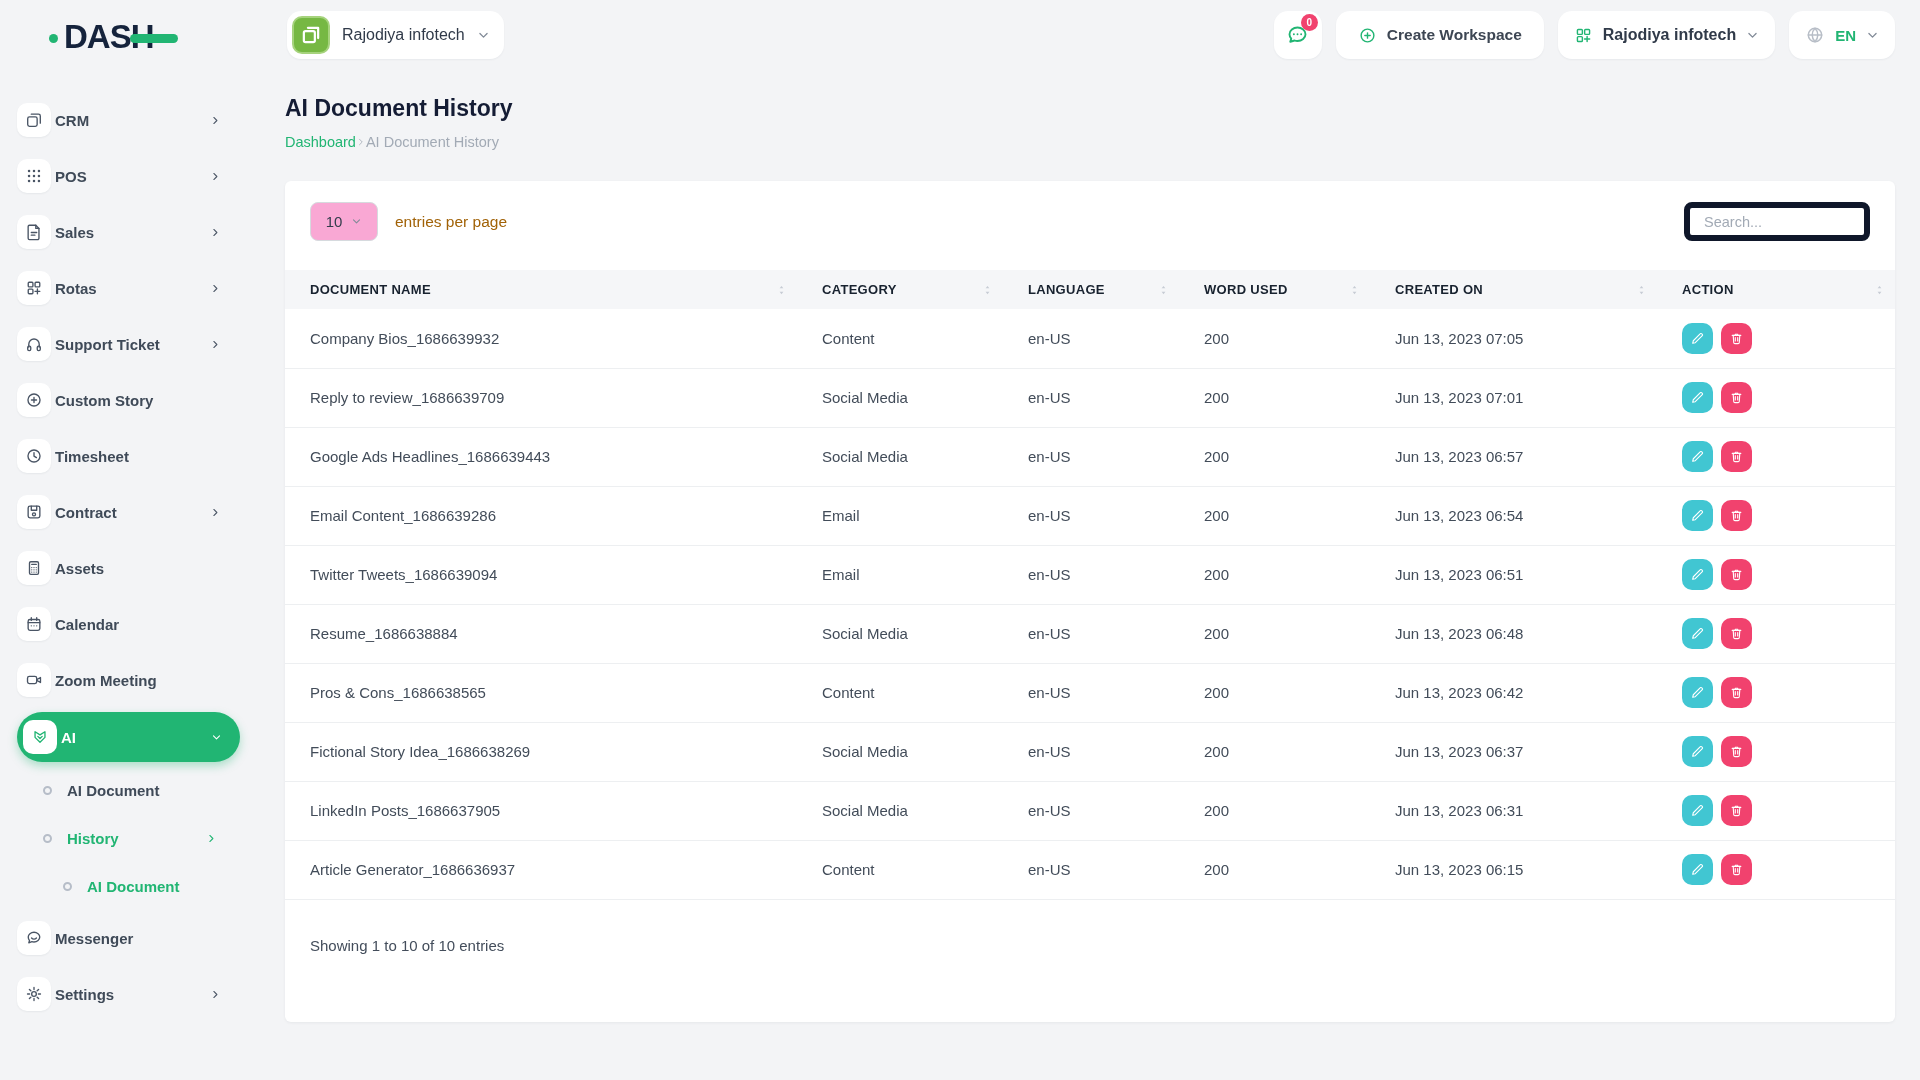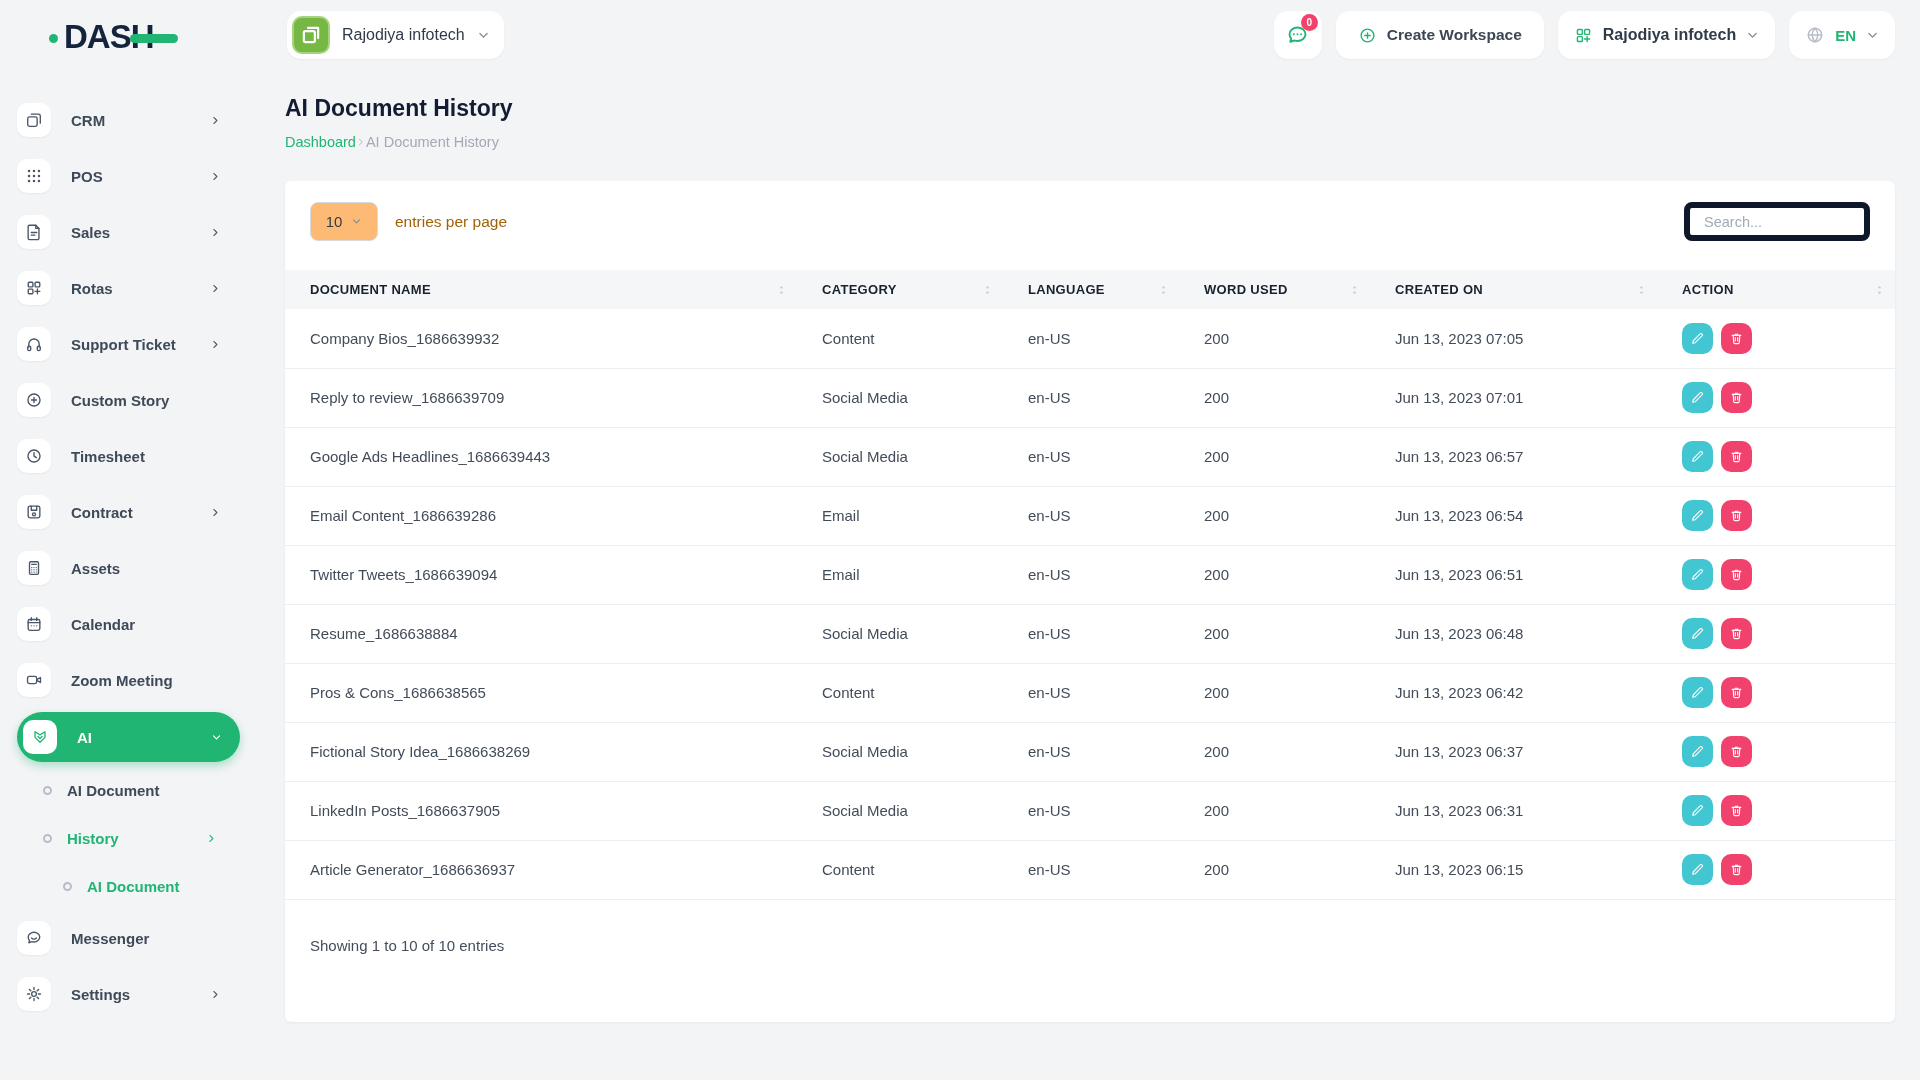--- a/index.html
+++ b/index.html
@@ -34,21 +34,21 @@
   .acct-pill{padding:0 16px;gap:10px;font-size:16px;color:#303a49;font-weight:600;}
   .acct-pill .ic{color:var(--green);} .acct-pill .ic svg{width:19px;height:19px;}
   .lang-pill{padding:0 16px;gap:10px;}
   .lang-pill .ic{color:#b8bec7;} .lang-pill .ic svg{width:20px;height:20px;}
   .lang-label{font-size:15px;font-weight:700;color:var(--green);}
   
   #sidebar{position:absolute;left:0;top:70px;width:245px;bottom:0;padding:22px 0 0 17px;}
   .side-item{height:56px;display:flex;align-items:center;cursor:pointer;}
   .side-ic{width:34px;height:34px;min-width:34px;background:#fff;border-radius:10px;display:flex;align-items:center;justify-content:center;color:var(--icon);box-shadow:0 1px 2px rgba(20,30,50,.06);}
   .side-ic svg{width:18px;height:18px;}
-  .side-label{margin-left:20px;font-size:15px;font-weight:600;color:var(--slate);white-space:nowrap;}
+  .side-label{margin-left:4px;font-size:15px;font-weight:600;color:var(--slate);white-space:nowrap;}
   .chev{margin-left:auto;margin-right:24px;color:var(--icon);}
   .chev svg{width:11px;height:11px;}
   .side-item.pill-row{height:50px;width:223px;background:var(--green);border-radius:25px;margin:4px 0;padding-left:6px;box-shadow:0 4px 10px rgba(33,181,115,.35);}
   .pill-row .side-ic{box-shadow:none;color:var(--green);}
   .pill-row .side-label{color:#fff;}
   .pill-row .chev{color:#fff;margin-right:18px;}
   .side-sub{height:48px;display:flex;align-items:center;cursor:pointer;}
   .side-sub .bullet{width:9px;height:9px;min-width:9px;border:2px solid #b6bdc8;border-radius:50%;margin-left:26px;}
   .side-sub .side-label{margin-left:15px;}
   .side-sub.lvl2 .bullet{margin-left:46px;}
@@ -56,21 +56,21 @@
   .side-sub .chev{color:var(--green);margin-right:28px;}
   
   .page-title{position:absolute;left:285px;top:95px;font-size:23px;font-weight:700;color:#141c34;}
   .breadcrumb{position:absolute;left:285px;top:134px;display:flex;align-items:center;font-size:14.5px;}
   .bc-link{color:var(--green);cursor:pointer;}
   .bc-sep{color:#b3bac3;} .bc-sep svg{width:10px;height:10px;}
   .bc-cur{color:var(--muted);}
   
   .card{position:absolute;left:285px;top:181px;width:1610px;height:841px;background:#fff;border-radius:6px;box-shadow:0 1px 3px rgba(20,30,50,.06);}
   .entries{position:absolute;left:25px;top:21px;display:flex;align-items:center;}
-  .select{width:68px;height:39px;border:1px solid #d6dade;border-radius:8px;display:flex;align-items:center;justify-content:center;gap:9px;font-size:15px;color:#323c4b;cursor:pointer;background:#fdba74;}
+  .select{width:68px;height:39px;border:1px solid #d6dade;border-radius:8px;display:flex;align-items:center;justify-content:center;gap:9px;font-size:15px;color:#323c4b;cursor:pointer;background:#f9a8d4;}
   .select .chev-sm svg{width:11px;height:11px;}
   .entries-label{margin-left:17px;font-size:15.5px;color:#a16207;}
   .search{position:absolute;right:25px;top:21px;width:186px;height:39px;border:6px solid #0f172a;border-radius:8px;padding:0 14px;font-size:14.5px;color:#434d5b;outline:none;font-family:inherit;}
   .search::placeholder{color:var(--muted);}
   table{position:absolute;top:89px;left:0;width:1610px;border-collapse:collapse;table-layout:fixed;}
   thead th{background:#f5f6f8;height:39px;text-align:left;font-size:13px;font-weight:700;color:#18222f;letter-spacing:.3px;padding-left:25px;position:relative;white-space:nowrap;}
   .sort{position:absolute;right:10px;top:50%;transform:translateY(-50%);color:#c7ccd4;}
   .sort svg{width:11px;height:15px;}
   tbody td{height:59px;border-bottom:1px solid #edeff1;font-size:15px;color:#424c59;padding-left:25px;white-space:nowrap;}
   .actions{display:flex;gap:8px;align-items:center;}

